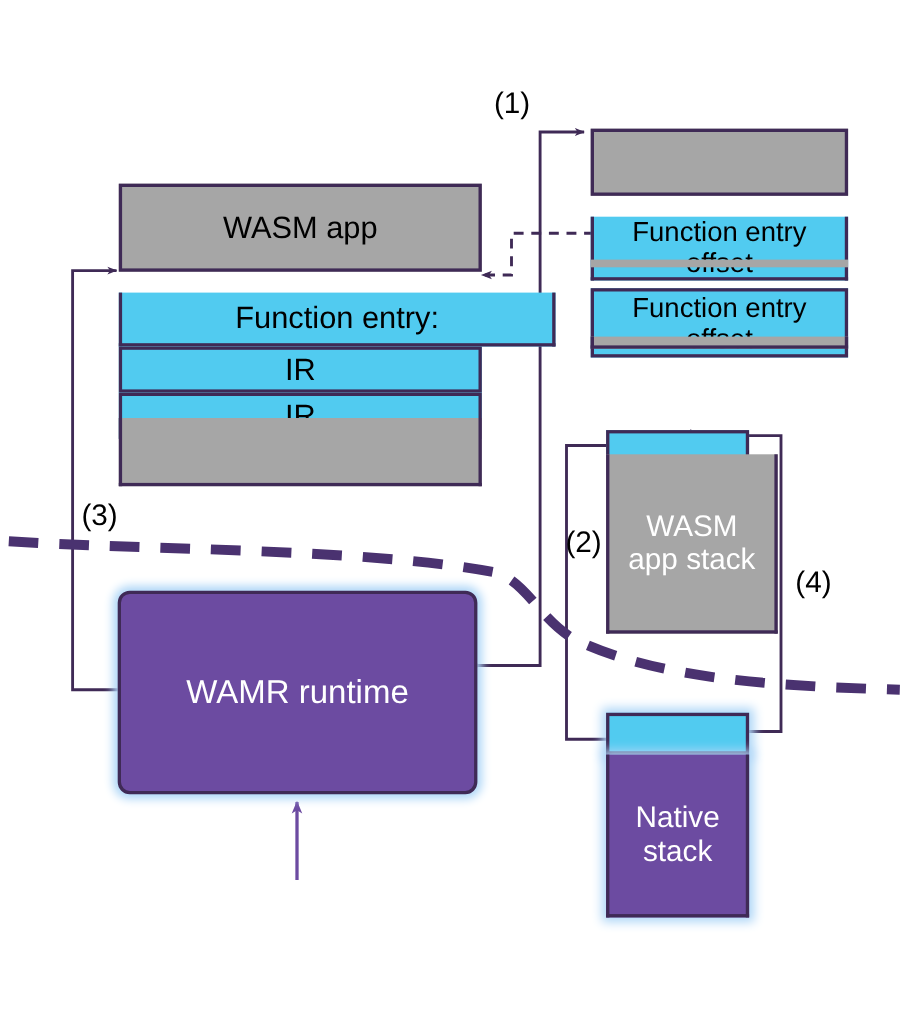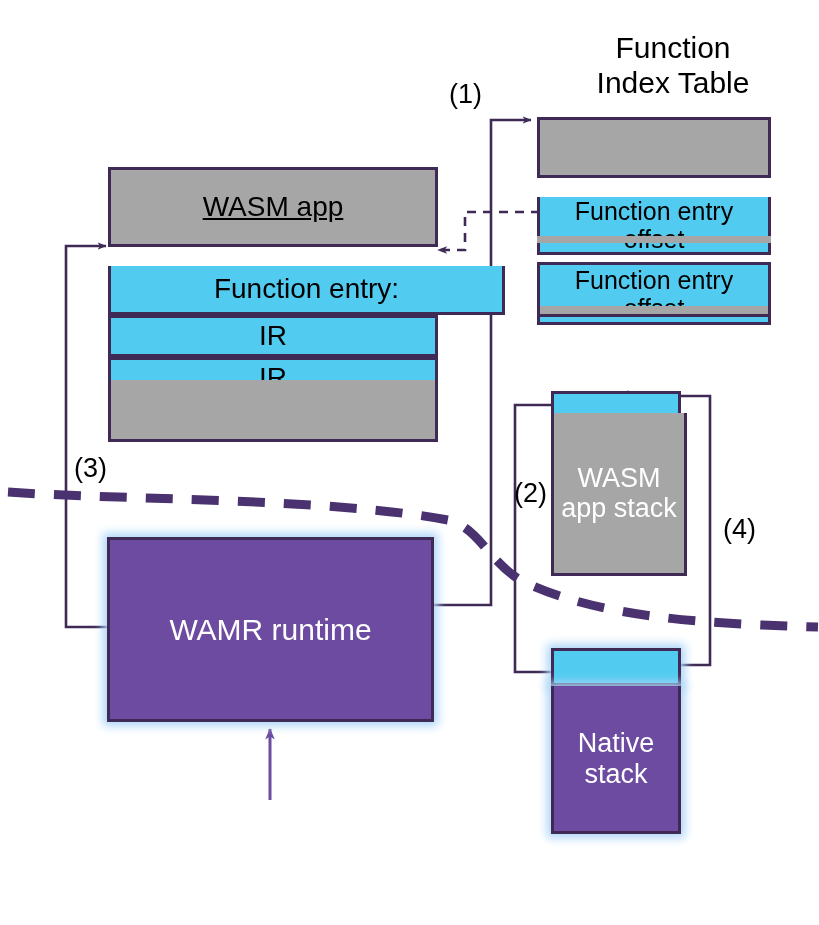--- a/index.html
+++ b/index.html
@@ -122,30 +122,28 @@
     <g>
       <path d="M270,800 L270,729" fill="none" stroke="#6c4ba1" stroke-width="3" marker-end="url(#arrowPurple)"></path>
     </g>
 
     <g>
       <path d="M8,492 C120,500 330,498 448,520 C478,527 488,560 520,580
                C600,620 720,624 818,627" fill="none" stroke="#4a3270" stroke-width="9" stroke-dasharray="27 19" stroke-linecap="butt"></path>
     </g>
   </svg>
 
-  <div class="label" style="left:538px; top:30px; width:270px; font-size:30px;">Function
-Index Table</div>
 
   <div class="step" style="left:449px; top:79px;">(1)</div>
   <div class="step" style="left:514px; top:478px;">(2)</div>
   <div class="step" style="left:74px; top:453px;">(3)</div>
   <div class="step" style="left:723px; top:514px;">(4)</div>
 
   <div>
-    <div class="box b-gray" style="left:108px; top:167px; width:330px; height:80px; font-size:28px;text-decoration:underline;">
+    <div class="box b-gray" style="left:108px; top:167px; width:330px; height:80px; font-size:28px;">
       <span>WASM app</span>
     </div>
     <div class="box b-cyan nb-top" style="left:108px; top:247px; width:397px; height:49px; font-size:28px;">
       <span>Function entry:</span>
     </div>
     <div class="box b-cyan" style="left:108px; top:296px; width:330px; height:42px; font-size:28px;">
       <span>IR</span>
     </div>
     <div class="box b-cyan" style="left:108px; top:338px; width:330px; height:42px; font-size:28px;">
       <span>IR</span>
@@ -168,34 +166,34 @@
       <span style="white-space:pre-line;">Function entry
 offset</span>
     </div>
     <div class="box b-gray" style="left:537px; top:306px; width:234px; height:11px; border-top:none;"></div>
   </div>
 
   <div>
     <div class="box b-cyan" style="left:551px; top:372px; width:130px; height:41px;">
       <span></span>
     </div>
-    <div class="box b-gray nb-top two-line" style="left:551px; top:413px; width:136px; height:163px; font-size:27px; color:#ffffff;">
+    <div class="box b-gray nb-top two-line" style="left:551px; top:413px; width:156px; height:163px; font-size:27px; color:#ffffff;">
       <span style="white-space:pre-line;">WASM
 app stack</span>
     </div>
   </div>
 
   <div>
     <div class="box b-cyan-glow" style="left:551px; top:648px; width:130px; height:38px;">
       <span></span>
     </div>
     <div class="box b-purple nb-top two-line" style="left:551px; top:686px; width:130px; height:148px; font-size:27px;">
       <span style="white-space:pre-line;">Native
 stack</span>
     </div>
   </div>
 
-  <div class="box b-purple" style="left:107px; top:537px; width:327px; height:185px; font-size:30px;">
+  <div class="box b-purple" style="left:107px; top:537px; width:327px; height:185px; font-size:30px;border-radius:11px;">
     <span>WAMR runtime</span>
   </div>
 
 
 </div>
 
 </body></html>

